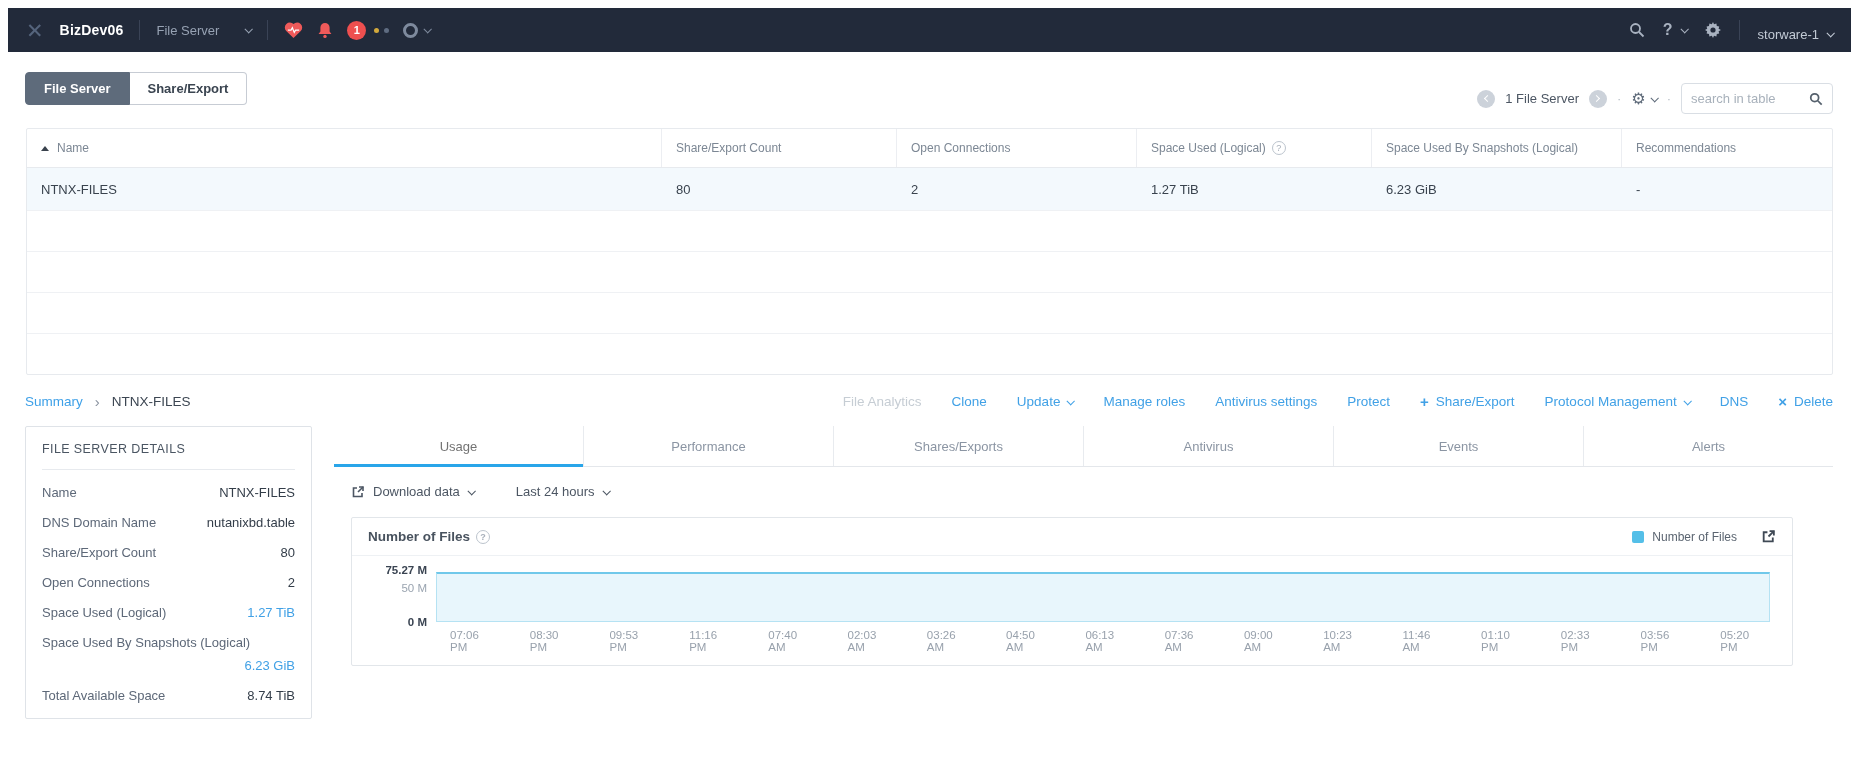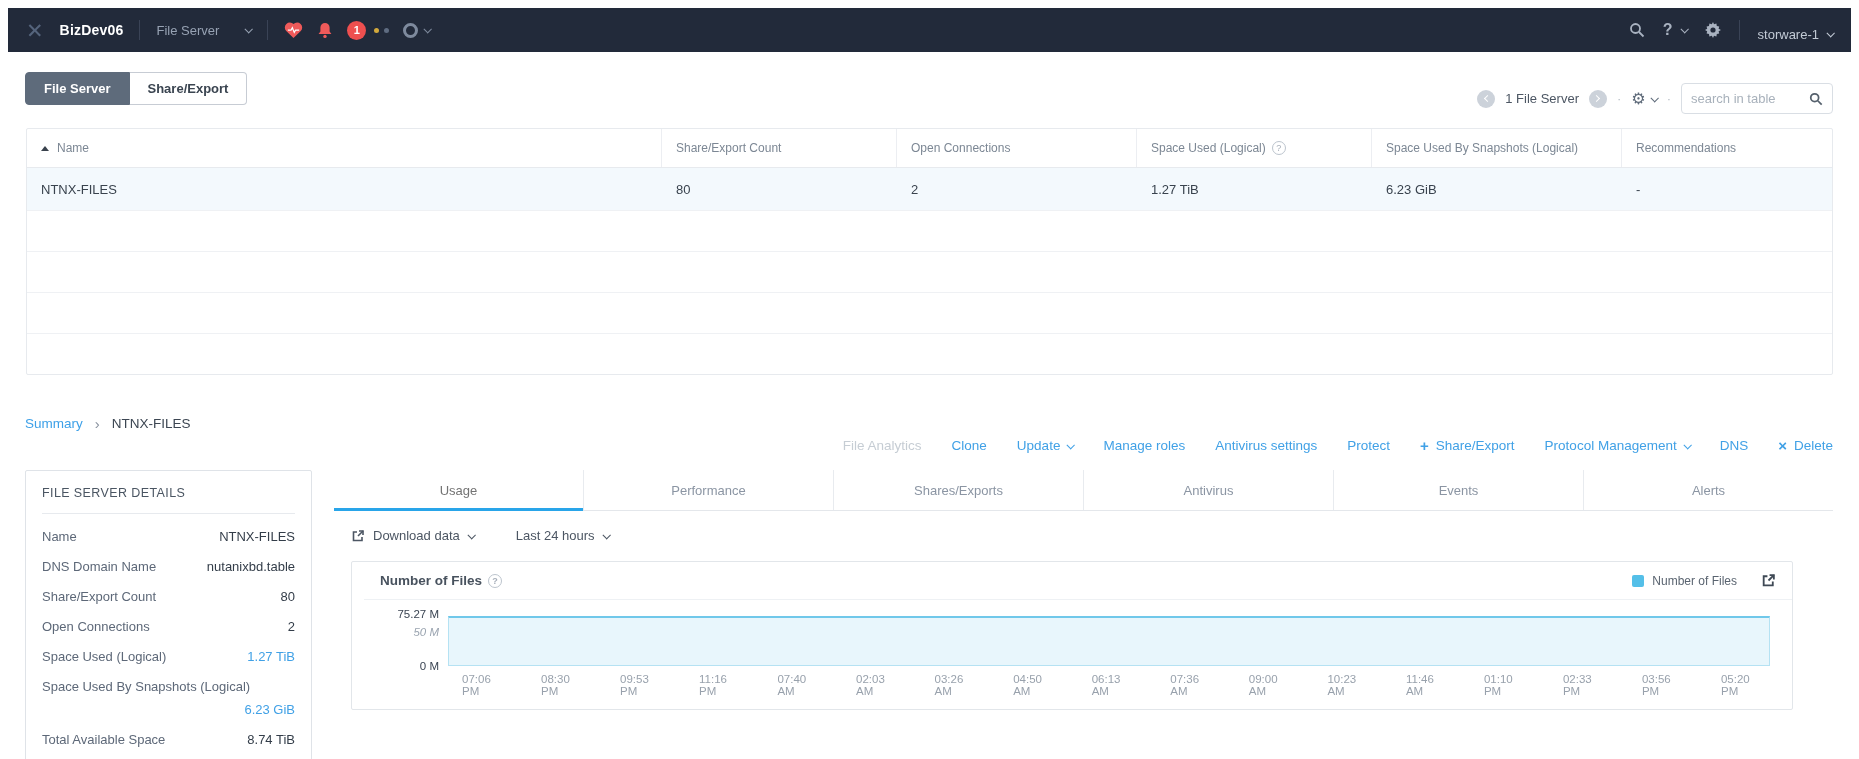--- a/index.html
+++ b/index.html
@@ -70,21 +70,21 @@
     justify-content:center; margin-left:6px; flex:none; }
   .t-row { height:43px; align-items:center; border-top:1px solid #e7eaee; color:#39434e; }
   .t-row.selected { background:#f3f9fd; }
   .t-row-empty { height:41px; border-top:1px solid #eff1f4; }
 
   
   .crumb-bar { display:flex; align-items:center; margin:18px 18px 16px 17px; font-size:13.5px; }
   .crumb-link { color:#3da0e8; cursor:pointer; }
   .crumb-sep { color:#8a93a0; margin:0 12px; font-size:15px; }
   .crumb-cur { color:#3c4652; }
-  .actions { margin-left:auto; display:flex; align-items:center; gap:30px; font-size:13.5px;margin-top:44px; }
+  .actions { margin-left:auto; display:flex; align-items:center; gap:30px; font-size:13.5px; }
   .act { color:#41a1e6; cursor:pointer; display:inline-flex; align-items:center; gap:7px;
     white-space:nowrap; }
   .act .chv { border-width:1.5px; color:#41a1e6; }
   .act.disabled { color:#c6cdd4; cursor:default; }
   .plus { font-size:15px; font-weight:bold; }
   .xmark { font-size:15px; font-weight:bold; }
 
   
   .bottom { display:flex; margin:0 18px 0 17px; align-items:flex-start; }
   .details-card { width:287px; flex:none; border:1px solid #dfe3e8; border-radius:2px;
@@ -107,37 +107,37 @@
   .dtab:last-child { border-right:none; }
   .dtab.active { color:#737373; }
   .dtab.active::after { content:""; position:absolute; left:0; right:0; bottom:-1px;
     height:3px; background:#29a5e9; }
 
   .chart-controls { display:flex; align-items:center; gap:42px; margin:17px 0 18px 17px;
     font-size:13px; color:#4c5663; }
   .ctrl { display:inline-flex; align-items:center; gap:8px; cursor:pointer; }
   .ctrl .chv { color:#4c5663; }
 
-  .chart-card { border:1px solid #e2e6ea; border-radius:2px; margin:0 40px 0 17px;padding-left:12px; }
+  .chart-card { border:1px solid #e2e6ea; border-radius:2px; margin:0 40px 0 17px; }
   .chart-head { display:flex; align-items:center; padding:11px 16px;
     border-bottom:1px solid #eef1f4; }
   .chart-title { font-size:13.5px; color:#48525e; font-weight:bold; display:flex;
     align-items:center; }
   .legend { margin-left:auto; display:flex; align-items:center; gap:24px; }
   .legend-item { display:flex; align-items:center; gap:8px; font-size:12px; color:#5a6470; }
   .legend-swatch { width:12px; height:12px; border-radius:2px; background:#54bfe8; }
   .expand-ic { color:#3f4955; display:inline-flex; cursor:pointer; }
 
   .chart-body { padding:14px 22px 10px 12px; }
   .plot-wrap { display:flex; }
   .y-axis { width:72px; flex:none; position:relative; }
   .y-lab { position:absolute; right:9px; font-size:11.5px; white-space:nowrap; }
-  .y-lab.b { font-weight:normal; color:#3a4452; }
+  .y-lab.b { font-weight:bold; color:#3a4452; }
   .y-lab.g { color:#9aa4b0; }
-  .y0 { top:-6px; } .y1 { top:12px;font-style:italic; } .y2 { bottom:-6px; }
+  .y0 { top:-6px; } .y1 { top:12px; } .y2 { bottom:-6px; }
   .plot { flex:1; height:52px; position:relative; }
   .area-fill { position:absolute; left:0; right:0; bottom:0; background:#e8f6fc;
     border:1px solid #b5e2f3; border-top:2px solid #70c8ea; }
   .x-axis { display:flex; justify-content:space-between; margin:7px 0 2px 72px;
     padding:0 14px; font-size:11.5px; color:#98a1ac;gap:44px; }
 
   svg { display:block; }
 </style>
 </head>
 <body>

